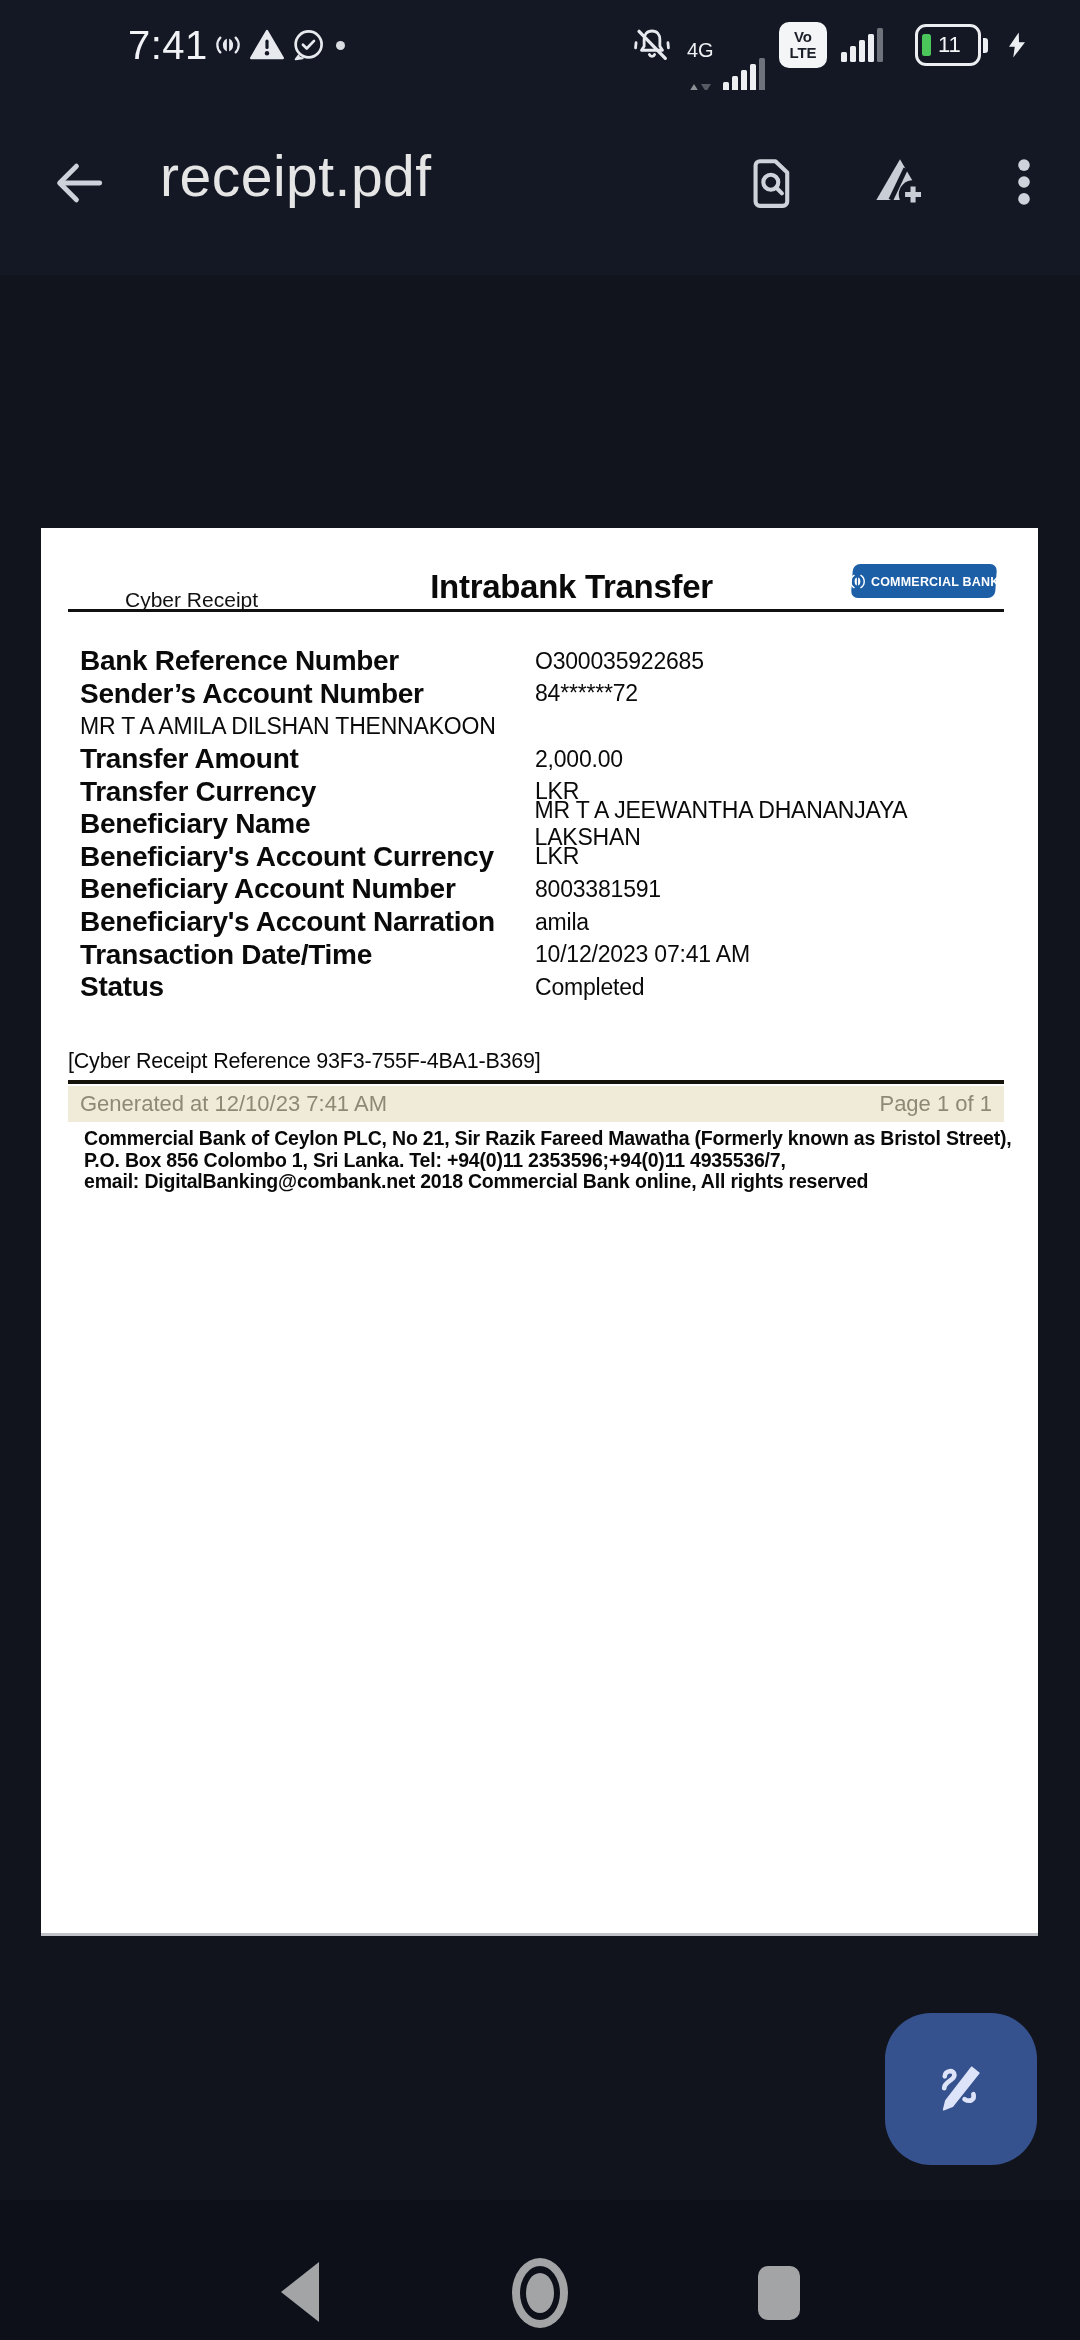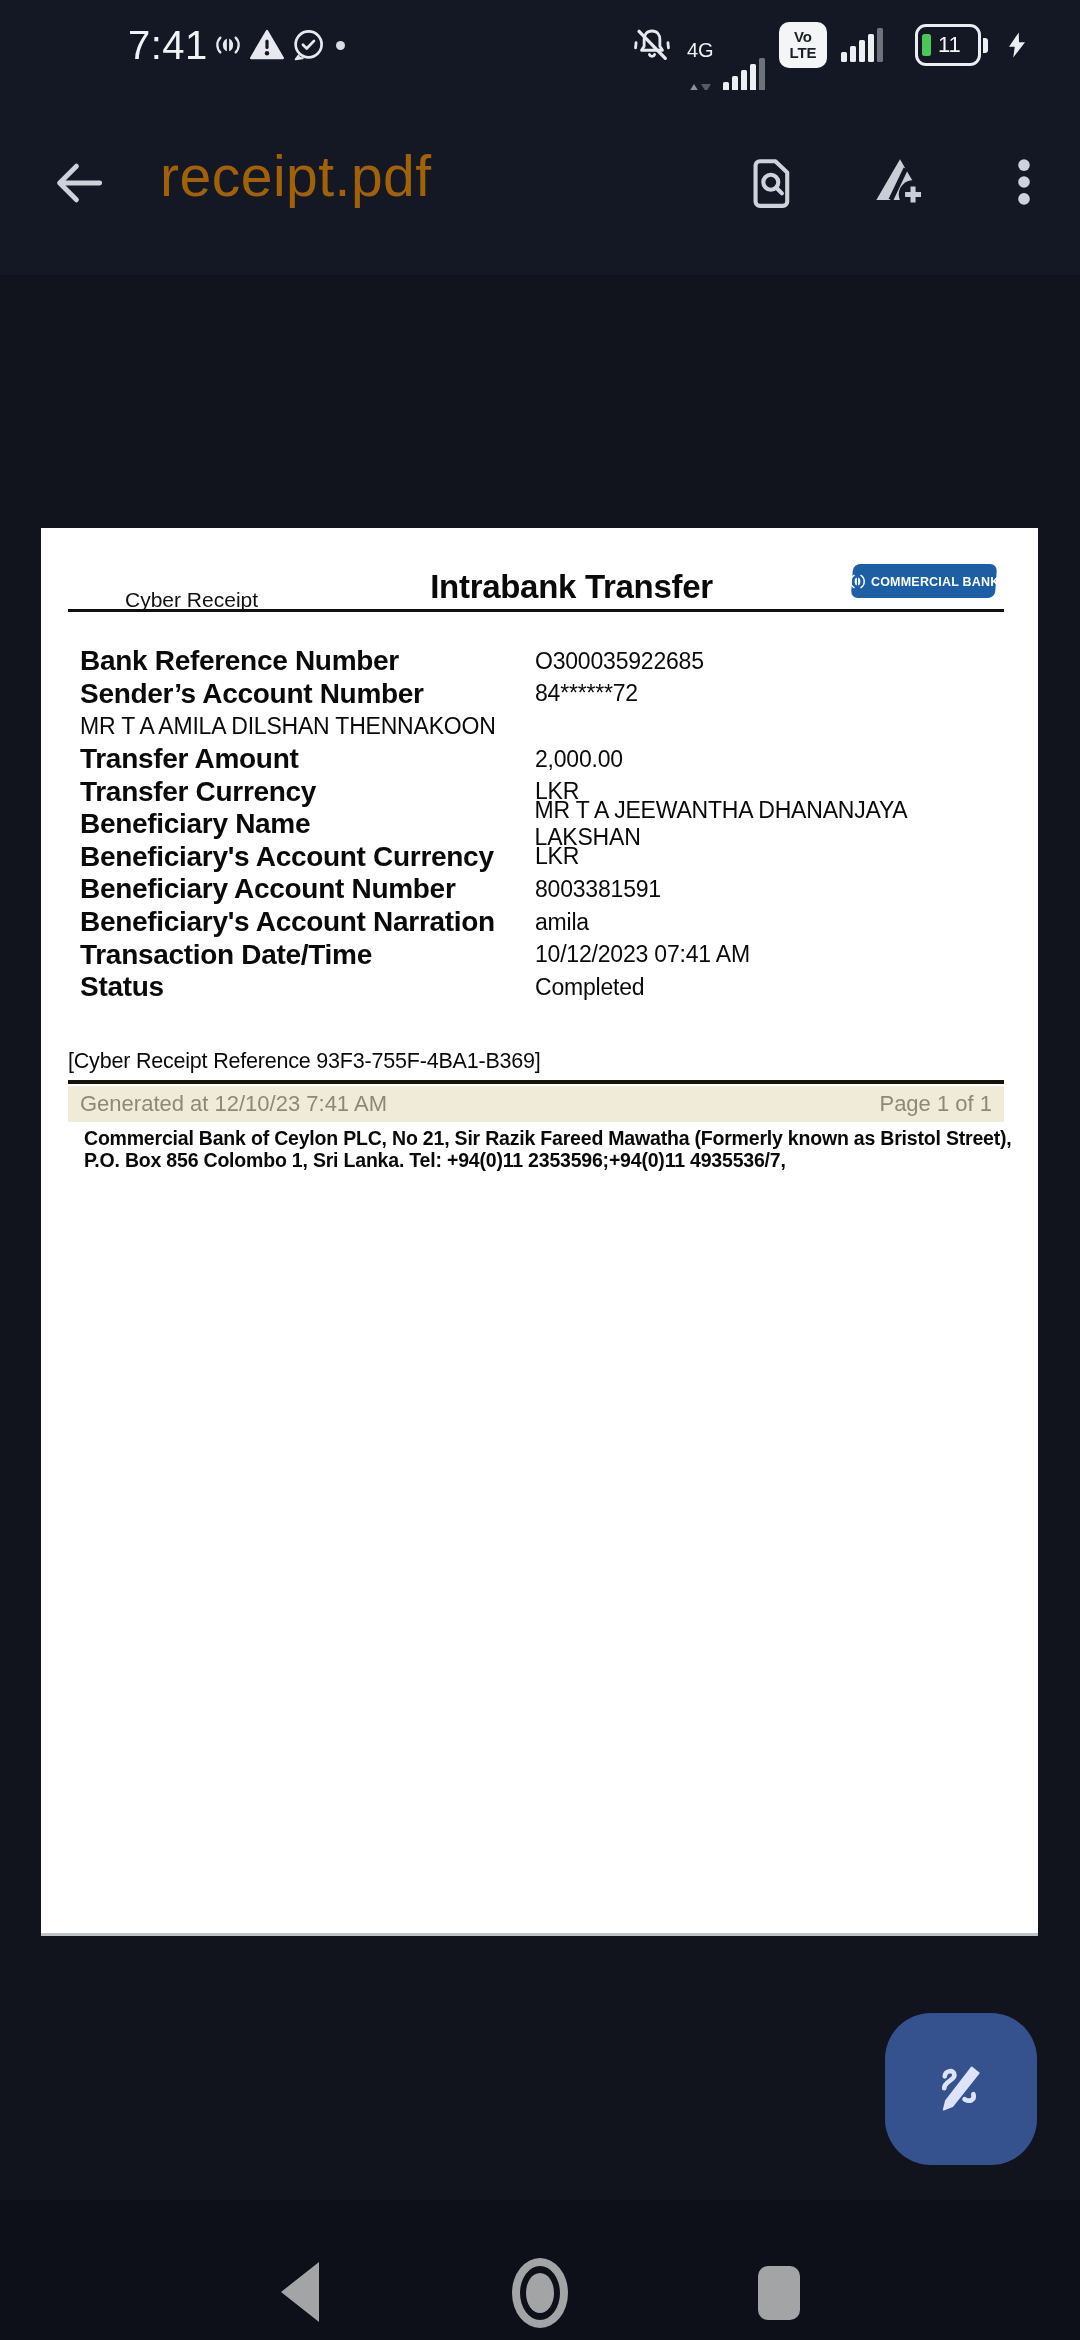--- a/index.html
+++ b/index.html
@@ -30,21 +30,21 @@
     align-items:center;justify-content:center;line-height:16px;font-size:15px;font-weight:bold;color:#1b1f28;}
   .battery{display:flex;align-items:center;padding-left:18px;}
   .bat-body{width:60px;height:36px;border:3px solid #eceef1;border-radius:11px;display:flex;align-items:center;position:relative;}
   .bat-green{width:9px;height:22px;background:#4bc65a;border-radius:2.5px;margin-left:4px;}
   .bat-txt{font-size:22px;color:#f4f5f7;margin-left:7px;}
   .bat-nub{width:5px;height:15px;background:#eceef1;border-radius:0 3px 3px 0;margin-left:2px;}
   
   .app-bar{position:absolute;left:0;top:90px;width:1080px;height:185px;background:#141824;
     display:flex;align-items:center;}
   .back-btn{position:absolute;left:48px;top:62px;width:62px;height:62px;}
-  .app-title{position:absolute;left:160px;top:53px;font-size:57px;color:#a16207;letter-spacing:.5px;}
+  .app-title{position:absolute;left:160px;top:53px;font-size:57px;color:#e5e5e5;letter-spacing:.5px;}
   .action-btn{position:absolute;top:60px;width:64px;height:64px;display:flex;align-items:center;justify-content:center;}
   .act-find{left:740px;} .act-drive{left:868px;} .act-more{left:992px;}
   
   .pdf-viewport{position:absolute;left:0;top:275px;width:1080px;height:1780px;}
   .pdf-page{position:absolute;left:41px;top:253px;width:997px;height:1405px;background:#ffffff;
     box-shadow:0 3px 0 #bfc2c7;color:#0a0a0a;}
   .doc-type{position:absolute;left:84px;top:60px;font-size:21px;color:#111;}
   .doc-title{position:absolute;left:0;width:100%;top:40px;text-align:center;font-size:33px;font-weight:bold;letter-spacing:-.3px;padding-left:32px;}
   .bank-logo{position:absolute;right:42px;top:36px;width:144px;height:34px;background:#1d5fa7;border-radius:7px;
     transform:skewX(-4deg);display:flex;align-items:center;justify-content:center;gap:4px;}
@@ -253,20 +253,21 @@
 
     <div class="ref-line">[Cyber Receipt Reference 93F3-755F-4BA1-B369]</div>
     <div class="hline2"></div>
     <div class="gen-bar">
       <span>Generated at 12/10/23 7:41 AM</span>
       <span>Page 1 of 1</span>
     </div>
     <div class="footer">
       <div>Commercial Bank of Ceylon PLC, No 21, Sir Razik Fareed Mawatha (Formerly known as Bristol Street),</div>
       <div>P.O. Box 856 Colombo 1, Sri Lanka. Tel: +94(0)11 2353596;+94(0)11 4935536/7,</div>
+      <div>email: DigitalBanking@combank.net 2018 Commercial Bank online, All rights reserved</div>
     </div>
   </div>
 </div>
 
 <div class="fab">
   <svg width="66" height="66" viewBox="0 0 24 24">
     <path d="M6.1 7.4 c0 -2.2 3.5 -2.6 3.5 -0.5 c0 2 -3.7 2.4 -3.7 4.8" fill="none" stroke="#dde3f8" stroke-width="1.7" stroke-linecap="round"></path>
     <path d="M13.3 15.7 c1.9 1.2 3.8 0.3 3.2 -1.8" fill="none" stroke="#dde3f8" stroke-width="1.7" stroke-linecap="round"></path>
     <path d="M15.9 4.1 L18.5 6.2 L8.9 18.3 L5.7 19.5 L6.5 16.3 Z" fill="#dde3f8" stroke="#dde3f8" stroke-width="0.6" stroke-linejoin="round"></path>
   </svg>

